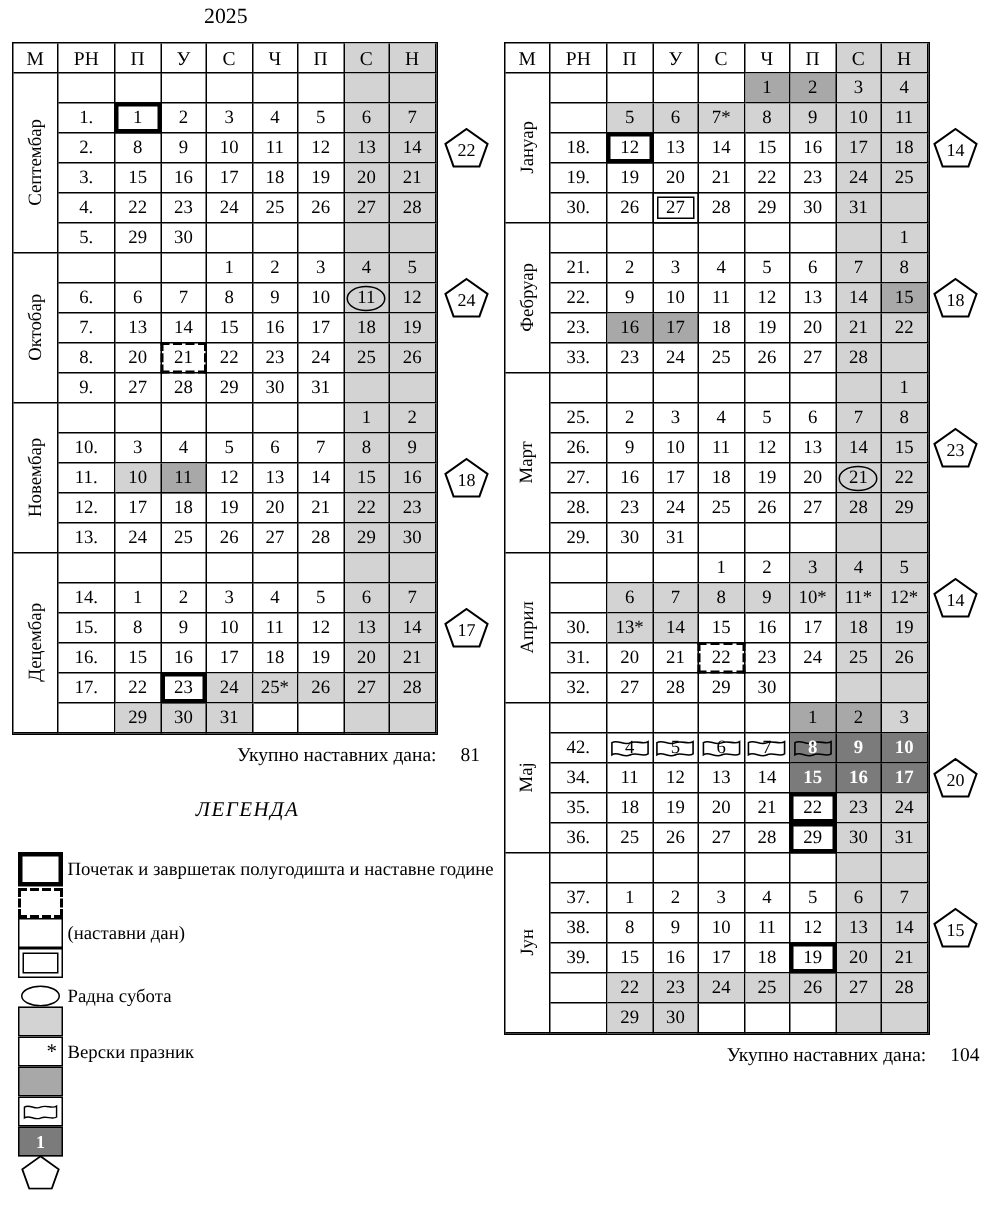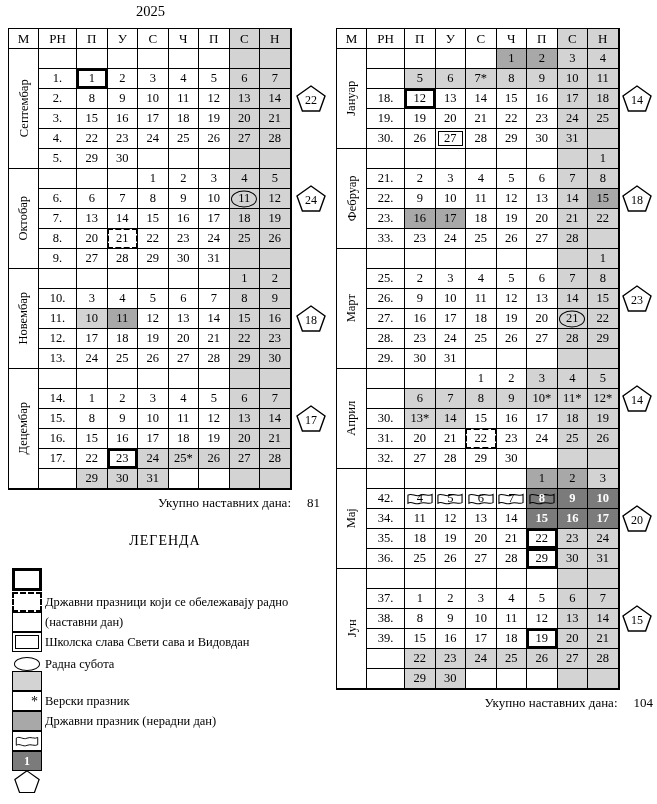--- a/index.html
+++ b/index.html
@@ -39,21 +39,21 @@
   .pent { position:absolute; width:30px; height:27px; }
   .pent svg { position:absolute; inset:0; }
   .pent .pv { position:absolute; inset:0; display:flex; align-items:center;
               justify-content:center; padding-top:5px; box-sizing:border-box;
               font-size:12px; }
 
   .total { position:absolute; font-size:13px; text-align:right; }
   .total .tv { display:inline-block; margin-left:16px; }
 
   .legend-title { position:absolute; left:0; width:330px; top:533px;
-                  text-align:center; font-size:14px; letter-spacing:1px; }
+                  text-align:center; font-size:14px; letter-spacing:1px;font-style:italic; }
   .lg-row { position:absolute; left:12px; display:flex; align-items:center; height:20px; }
   .lg-sw { position:relative; width:30px; height:20px; box-sizing:border-box;
            background:#fff; flex:0 0 30px; }
   .lg-text { margin-left:3px; font-size:12.5px; white-space:nowrap; }
   .sw-box    { border:1px solid #000; }
   .sw-bold   { border:3px solid #000; height:23px; }
   .sw-dashed { border:2px dashed #000; }
   .sw-double { border:1px solid #000; }
   .sw-double::after { content:""; position:absolute; inset:2px; border:1px solid #000; }
   .sw-light  { background:#d3d3d3; }
@@ -1485,51 +1485,49 @@
     <span>Укупно наставних дана:</span><span class="tv">81</span>
   </div>
   <div class="total" style="left:336px;top:695px;width:317px;">
     <span>Укупно наставних дана:</span><span class="tv">104</span>
   </div>
 
   <div class="legend-title">ЛЕГЕНДА</div>
   <div id="legend">
       <div class="lg-row" style="top: 569px;">
         <div class="lg-sw sw-bold"></div>
+        <span class="lg-text">Почетак и завршетак полугодишта и наставне године</span>
       </div>
       <div class="lg-row" style="top: 592px;">
         <div class="lg-sw sw-box sw-dashed" style="border: 2px dashed rgb(0, 0, 0);"></div>
-        <span class="lg-text">Државни празници који се обележавају радно</span>
       </div>
       <div class="lg-row" style="top: 612px;">
         <div class="lg-sw sw-box"></div>
         <span class="lg-text">(наставни дан)</span>
       </div>
       <div class="lg-row" style="top: 632px;">
         <div class="lg-sw sw-double"></div>
-        <span class="lg-text">Школска слава Свети сава и Видовдан</span>
       </div>
       <div class="lg-row" style="top: 654px;">
         <div class="lg-sw sw-none sw-center">
           <div style="width:26px;height:14px;border:1.3px solid #000;border-radius:50%;box-sizing:border-box;"></div>
         </div>
         <span class="lg-text">Радна субота</span>
       </div>
       <div class="lg-row" style="top: 671px;">
         <div class="lg-sw sw-box sw-light"></div>
       </div>
       <div class="lg-row" style="top: 691px;">
         <div class="lg-sw sw-box sw-star">
           <span>*</span>
         </div>
         <span class="lg-text">Верски празник</span>
       </div>
       <div class="lg-row" style="top: 711px;">
         <div class="lg-sw sw-box sw-mid"></div>
-        <span class="lg-text">Државни празник (нерадни дан)</span>
       </div>
       <div class="lg-row" style="top: 731px;">
         <div class="lg-sw sw-box sw-center">
           <svg style="position:static" width="24" height="13" viewBox="0 0 28 15">
 <path d="M1.5,3.5 C5.5,0.8 9.5,5.8 14,3.6 C18.5,1.4 23,5.2 26.5,2.8 L26.5,11.2 C23,13.6 18.5,9.8 14,12 C9.5,14.2 5.5,9.2 1.5,11.9 Z" fill="none" stroke="#000" stroke-width="1.1"></path>
           </svg>
         </div>
       </div>
       <div class="lg-row" style="top: 751px;">
         <div class="lg-sw sw-box sw-dark">1</div>

